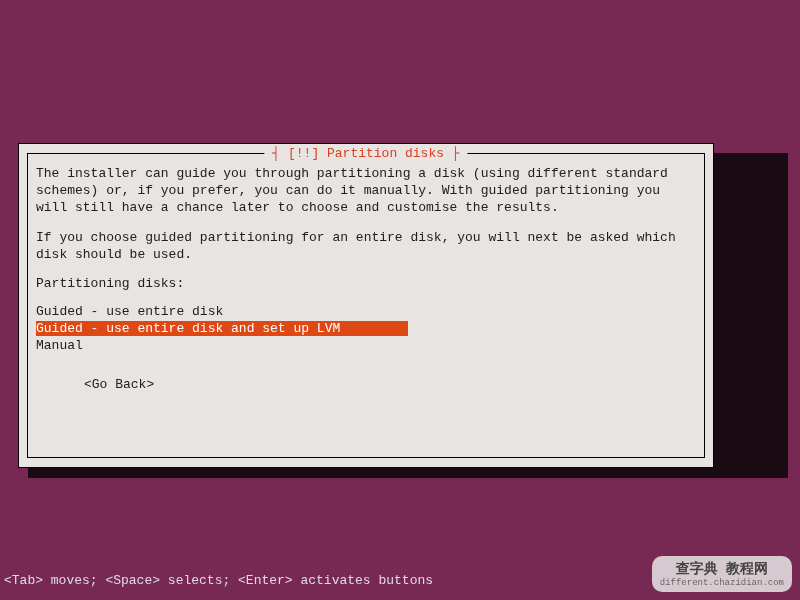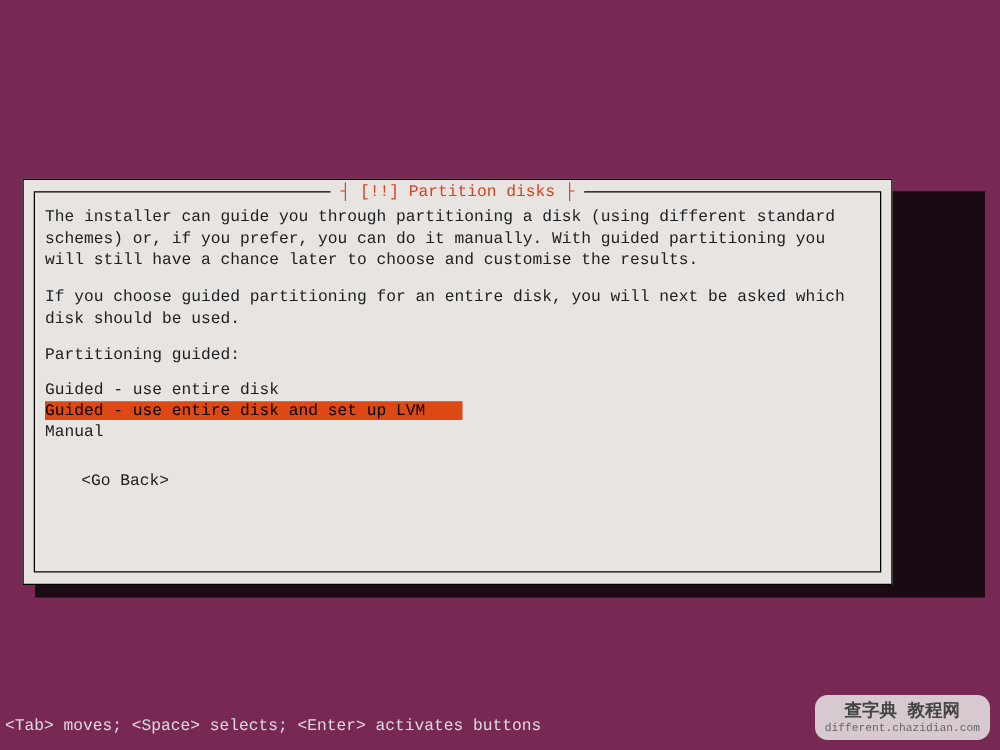--- a/index.html
+++ b/index.html
@@ -64,26 +64,26 @@
     .options-list {
       margin-bottom: 22px;
     }
     .option-item {
       cursor: pointer;
       line-height: 1.3;
       white-space: pre;
     }
     .option-selected {
       background-color: #dd4814;
-      color: #000000;
+      color: #ffffff;
       display: inline;
-      padding-right: 30px;
+      padding-right: 68px;
     }
     .go-back {
-      margin-left: 29px;
+      margin-left: 48px;
       cursor: pointer;
     }
     .footer-hint {
       position: absolute;
       bottom: 12px;
       left: 4px;
       color: #e0dae0;
       font-size: 13px;
     }
     .watermark {
@@ -115,21 +115,21 @@
 <div class="dialog-outer">
   <div class="dialog-inner">
     <div class="dialog-title-bar">
       <span>┤</span>
       <span>[!!] Partition disks</span>
       <span>├</span>
     </div>
 
     <div class="description-text">The installer can guide you through partitioning a disk (using different standard schemes) or, if you prefer, you can do it manually. With guided partitioning you will still have a chance later to choose and customise the results.</div>
     <div class="description-text">If you choose guided partitioning for an entire disk, you will next be asked which disk should be used.</div>
-    <div class="prompt-text">Partitioning guided:</div>
+    <div class="prompt-text">Partitioning disks:</div>
 
     <div class="options-list">
       <div class="option-item"><span>Guided - use entire disk</span></div>
       <div class="option-item"><span class="option-selected">Guided - use entire disk and set up LVM</span></div>
       <div class="option-item"><span>Manual</span></div>
     </div>
 
     <div class="go-back">&lt;Go Back&gt;</div>
   </div>
 </div>

